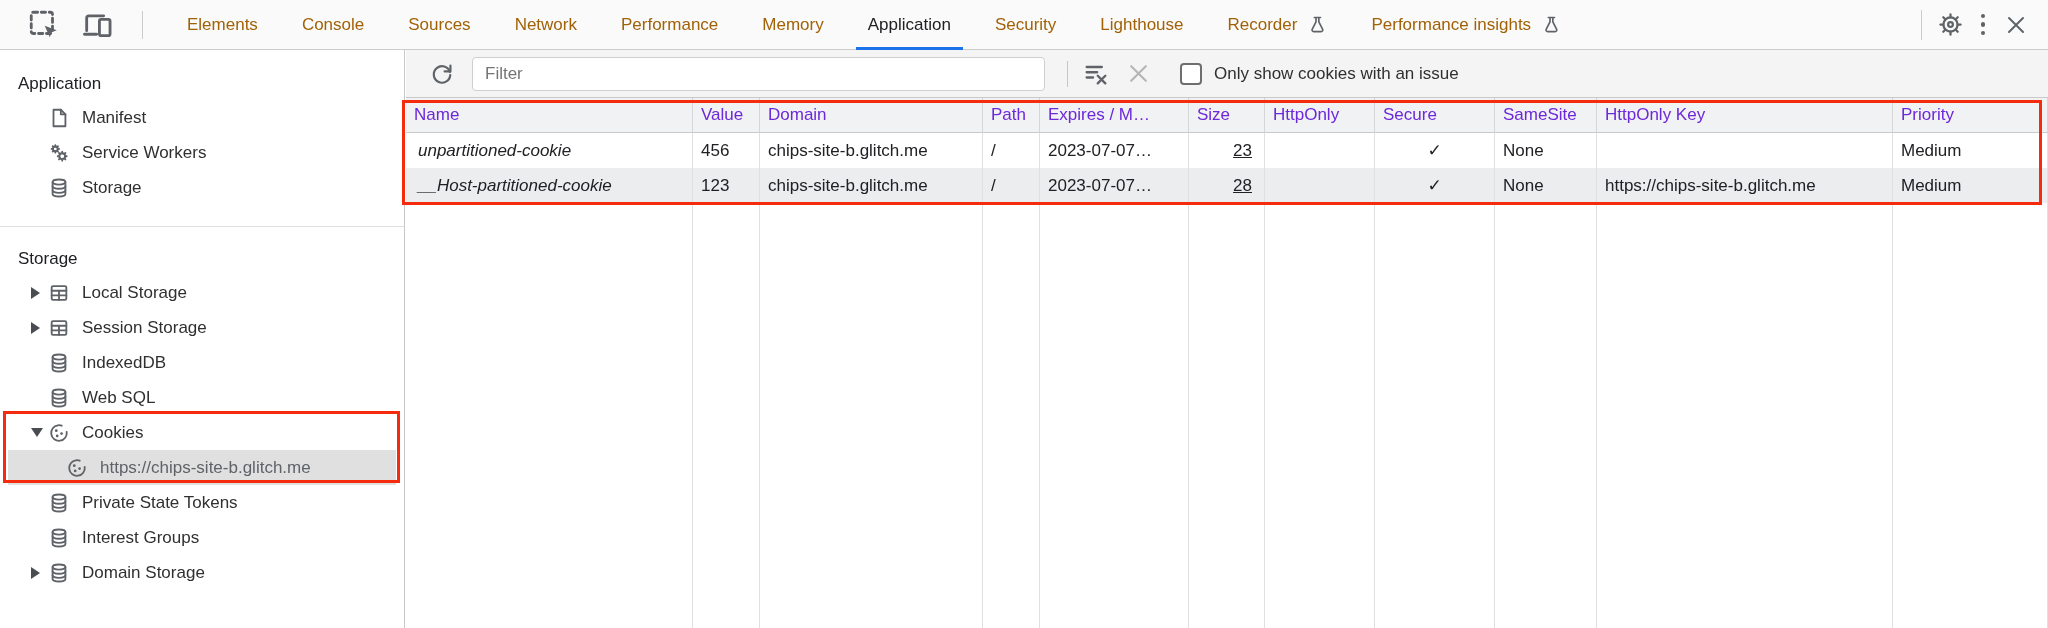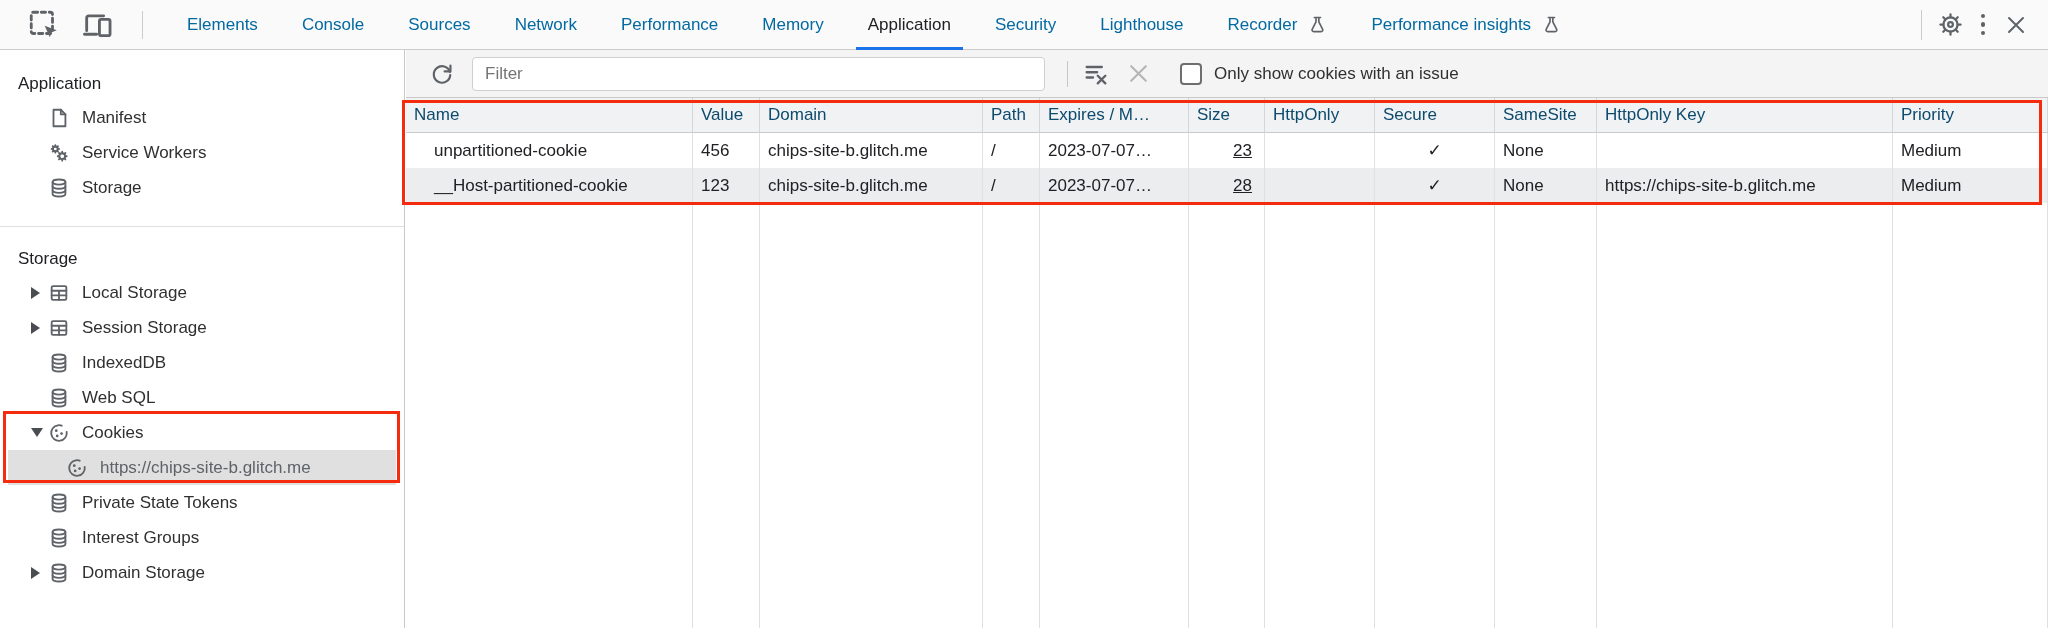--- a/index.html
+++ b/index.html
@@ -20,21 +20,21 @@
     position: absolute; top: 0; left: 0; right: 0; height: 50px;
     background: #fafafa; border-bottom: 1px solid #ccc;
     display: flex; align-items: center;
   }
   .tabbar .tool-ic { width: 36px; height: 36px; display: flex; align-items: center; justify-content: center; cursor: pointer; }
   .ic-inspect { margin-left: 26px; }
   .ic-device { margin-left: 18px; }
   .vdiv { width: 1px; height: 28px; background: #ccc; margin-left: 26px; }
   .tab {
     margin-left: 44px; height: 50px; line-height: 50px;
-    color: #0369a1; cursor: pointer; position: relative; white-space: nowrap;
+    color: #a16207; cursor: pointer; position: relative; white-space: nowrap;
     display: flex; align-items: center;
   }
   .tab.active { color: #202124; }
   .tab.active::after {
     content: ""; position: absolute; left: -12px; right: -12px; bottom: 0;
     height: 3px; background: #1a73e8;
   }
   .tab .flask { margin-left: 10px; }
   .tabbar .spacer { flex: 1; }
   .rightdiv { width: 1px; height: 30px; background: #ccc; margin-right: 10px; }
@@ -92,30 +92,30 @@
     position: absolute; left: 406px; top: 98px; right: 0; bottom: 0;
     display: grid;
     grid-template-columns: 287px 67px 223px 57px 149px 76px 110px 120px 102px 296px 155px;
     grid-auto-rows: 35px;
     align-content: start;
     background: #fff;
   }
   .hcell {
     height: 35px; background: #f0f2f3; border-bottom: 1px solid #c8cacb;
     border-right: 1px solid #d4d6d7; padding: 0 8px; display: flex; align-items: center;
-    color: #0c4a6e; white-space: nowrap; overflow: hidden; cursor: pointer;
+    color: #6d28d9; white-space: nowrap; overflow: hidden; cursor: pointer;
   }
   .cell {
     height: 35px; border-right: 1px solid #e0e0e0; padding: 0 8px;
     display: flex; align-items: center; color: #202124;
     white-space: nowrap; overflow: hidden; cursor: default;
   }
   .r1 { background: #fff; }
   .r2 { background: #ecedef; }
-  .cell.namecol { padding-left: 28px; }
+  .cell.namecol { padding-left: 12px; font-style: italic; }
   .cell.sizecol { justify-content: flex-end; padding-right: 12px; text-decoration: underline; }
   .cell.securecol { justify-content: center; }
   .fill { height: 425px; border-right: 1px solid #e0e0e0; background: #fff; }
 
   
   .anno { position: absolute; border: 3px solid #f42b0d; pointer-events: none; z-index: 20; }
   .anno-table { left: 402px; top: 100px; width: 1640px; height: 105px; }
   .anno-tree { left: 3px; top: 411px; width: 397px; height: 72px; }
 </style>
 </head>

